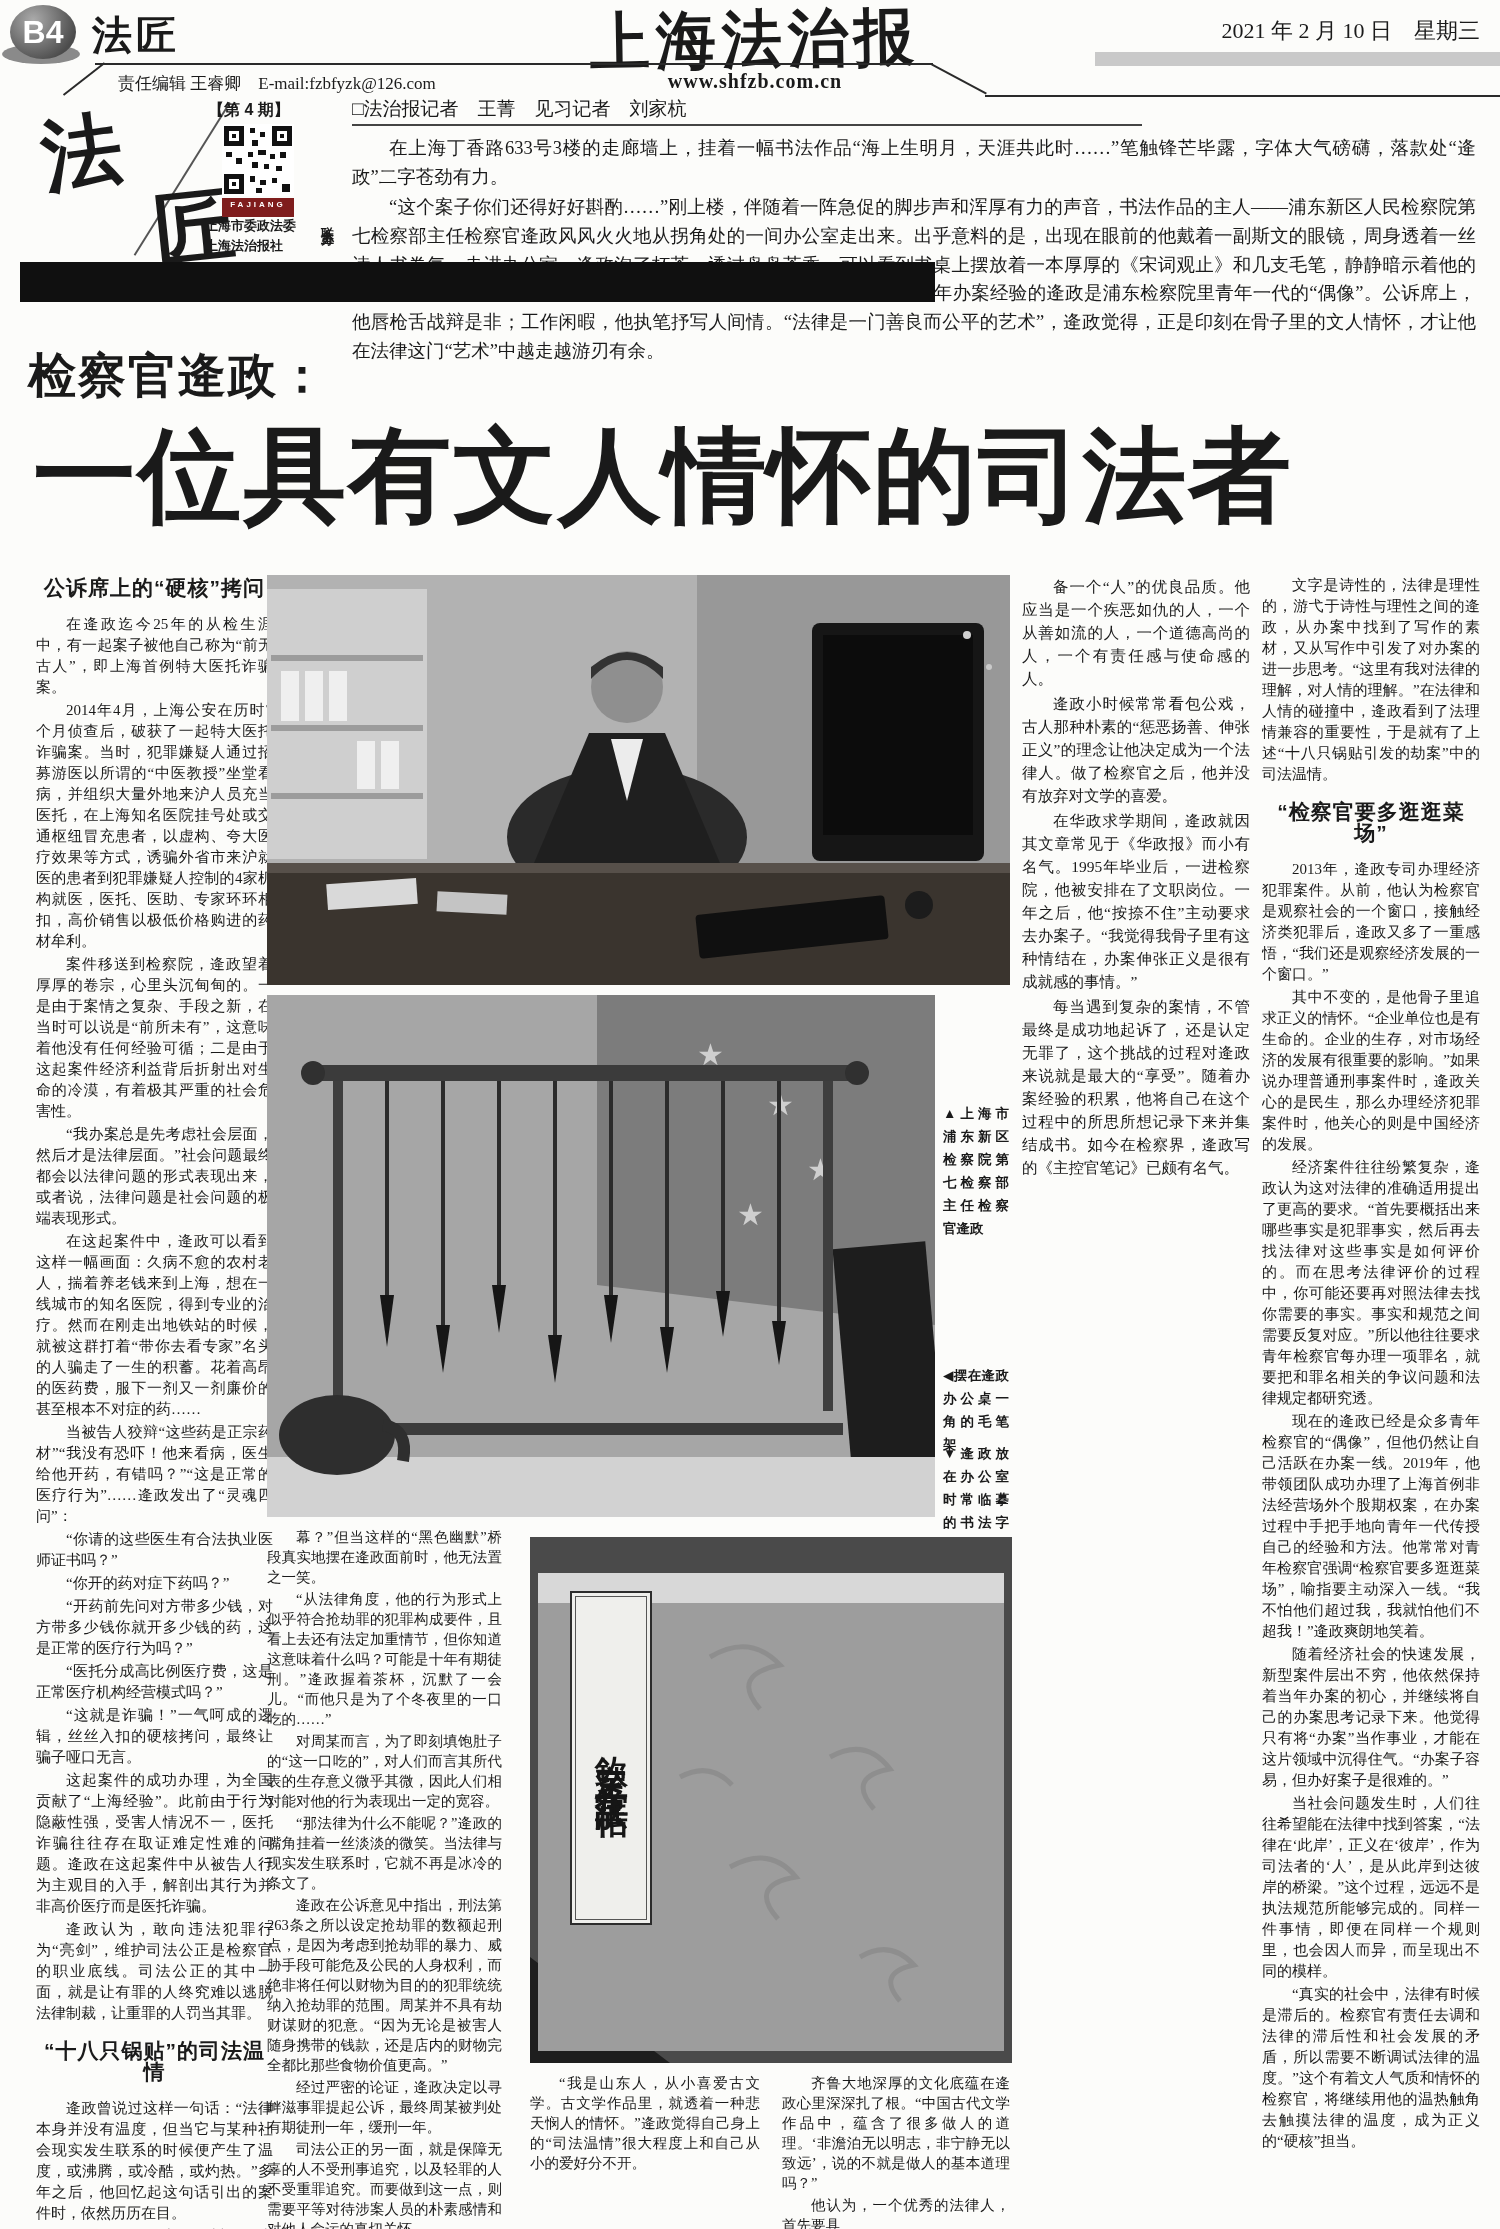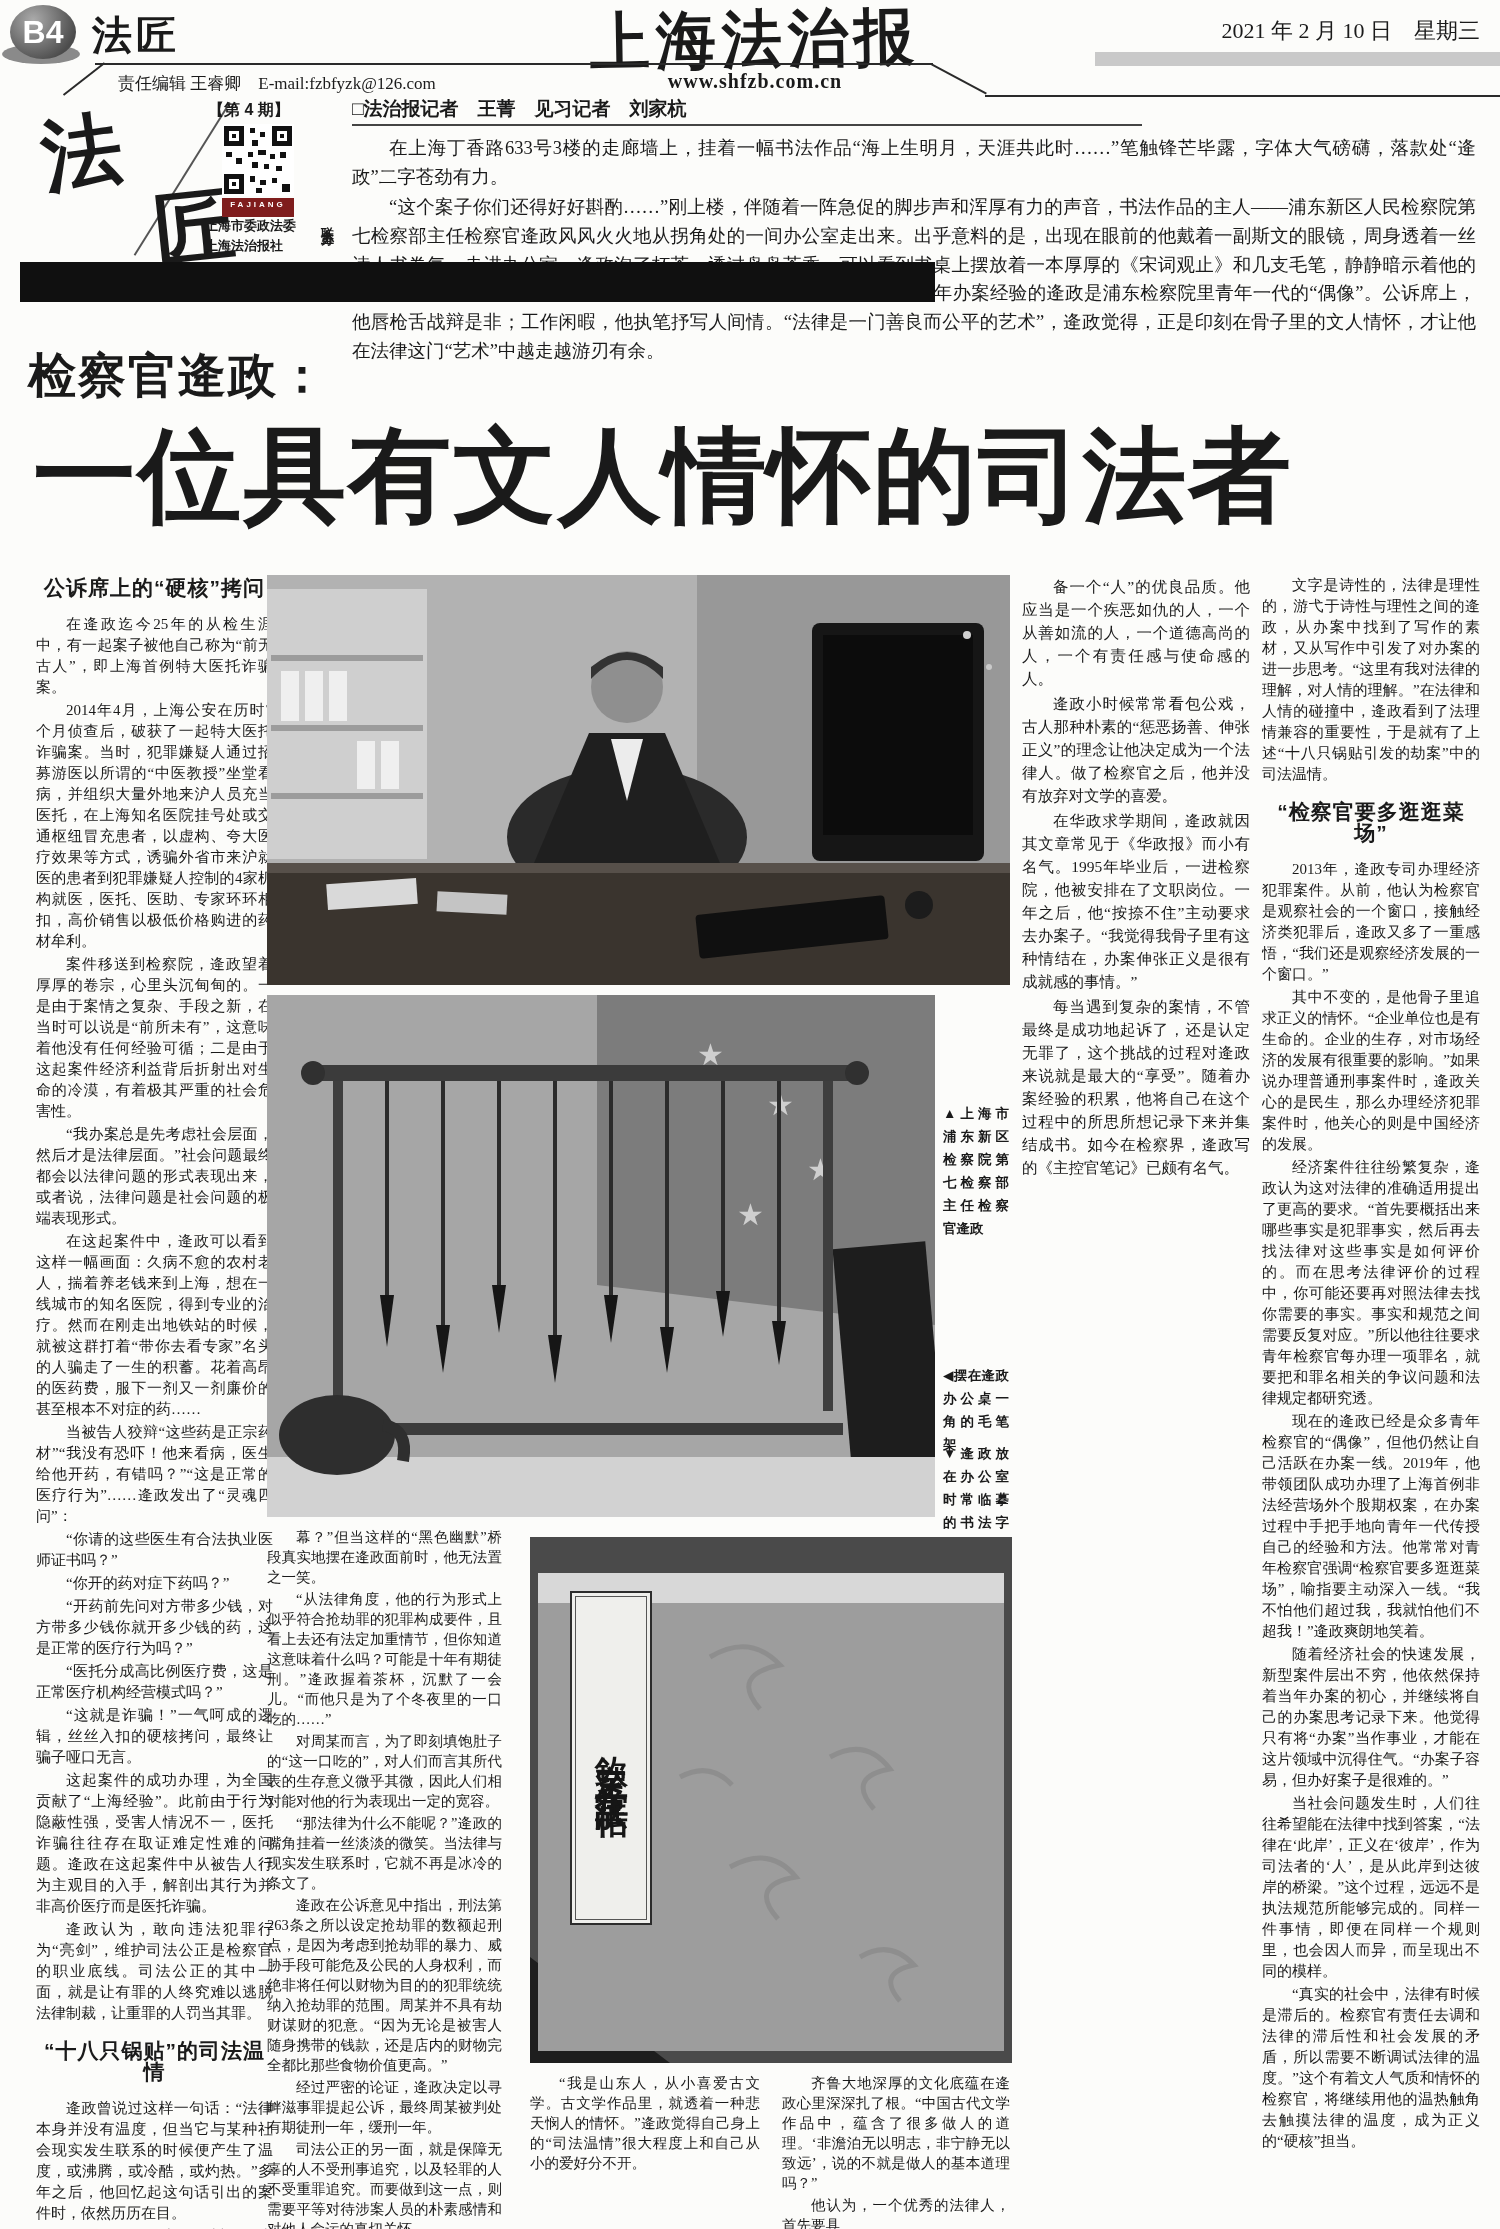--- a/index.html
+++ b/index.html
@@ -31,21 +31,21 @@
   .logo-char2{left:155px;top:175px;font-size:80px;font-weight:bold;transform:rotate(-6deg);}
   .logo-slash{left:92px;top:178px;width:180px;height:1.5px;background:#555;transform:rotate(-58deg);}
   .issue-label{left:208px;top:100px;font-size:16px;font-weight:bold;}
   .qr{left:222px;top:124px;width:72px;height:72px;}
   .qr-strip{left:222px;top:198px;width:72px;height:19px;background:#7f1d1d;color:#fff;
             font-size:8px;letter-spacing:3px;text-align:center;line-height:13px;font-weight:bold;}
   .org-block{left:205px;top:216px;width:110px;font-size:13px;font-weight:bold;line-height:1.5;}
   .org-suffix{left:318px;top:216px;font-size:13px;font-weight:bold;writing-mode:vertical-rl;letter-spacing:2px;}
 
   
-  .byline{left:352px;top:96px;width:800px;font-size:19px;font-weight:bold;}
+  .byline{left:352px;top:96px;width:800px;font-size:19px;font-weight:normal;}
   .byline-rule{left:352px;top:124px;width:790px;height:1.5px;background:#444;}
   .lede{left:352px;top:134px;width:1124px;font-size:18.5px;line-height:1.55;}
 
   
   .kicker-band{left:20px;top:262px;width:915px;height:40px;background:#101010;}
   .kicker{left:28px;top:344px;font-size:48px;font-weight:bold;letter-spacing:2px;}
   .headline{left:24px;top:412px;width:1460px;font-size:103px;font-weight:900;letter-spacing:2px;line-height:1.25;margin-left:9px;}
 
   
   .col{overflow:hidden;font-size:15px;line-height:21px;}

